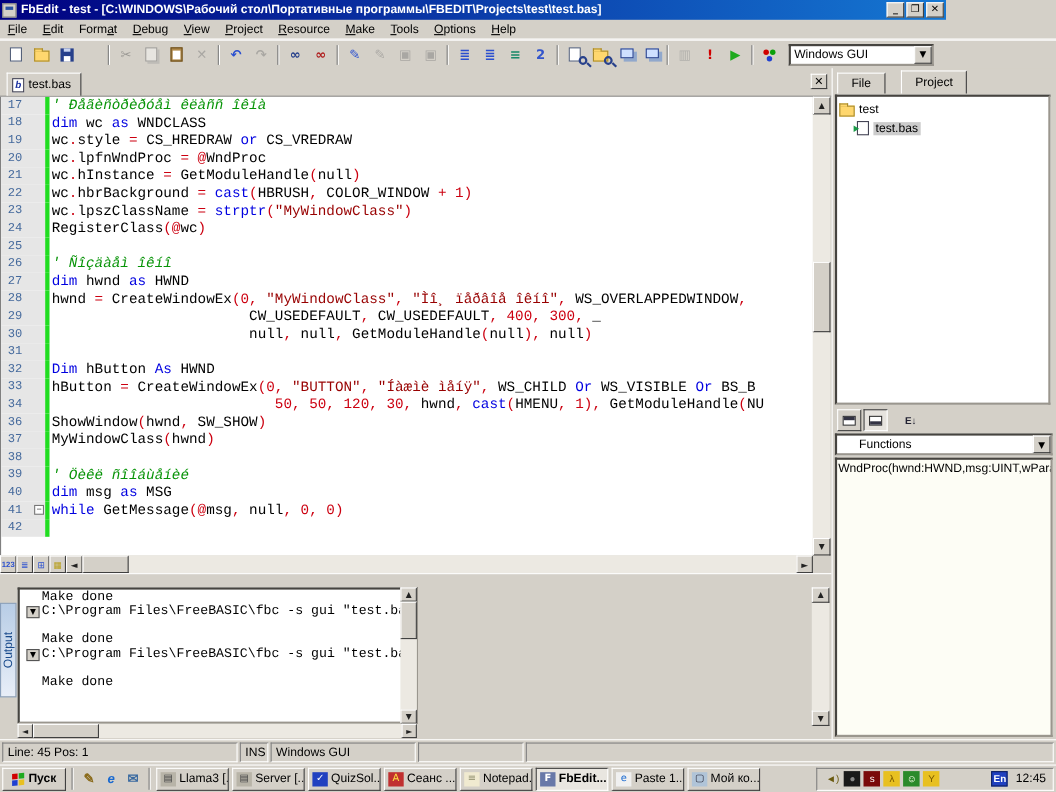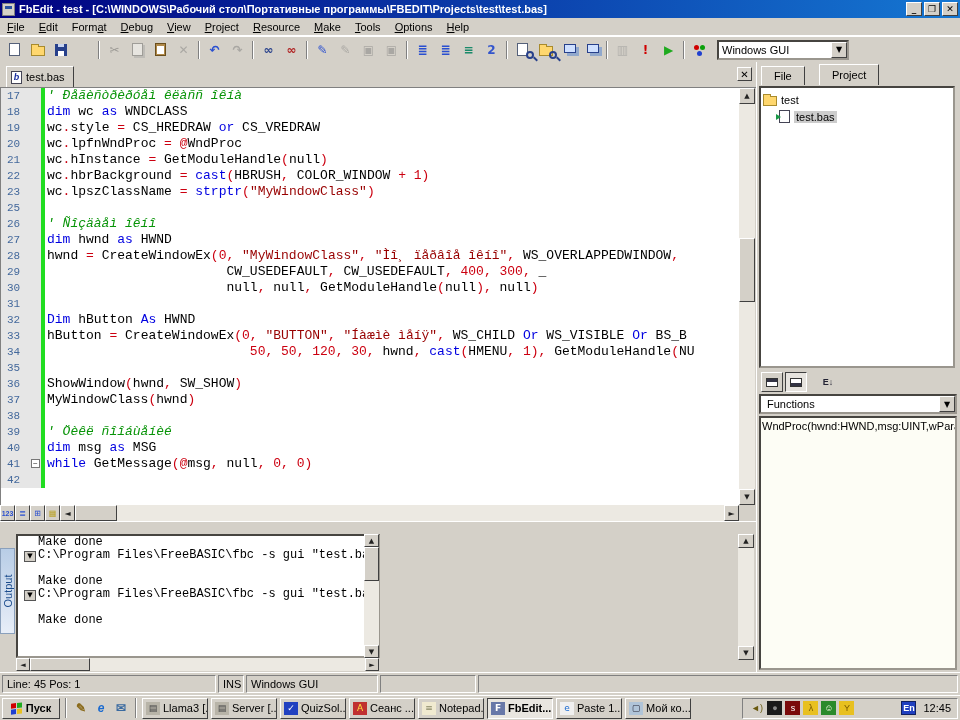--- a/index.html
+++ b/index.html
@@ -2,21 +2,21 @@
 <html><head>
 <meta charset="utf-8">
 <style>
   html,body{margin:0;padding:0;overflow:hidden;background:#d4d0c8;}
   *{box-sizing:border-box;}
   #screen{position:relative;width:960px;height:720px;background:#d4d0c8;
           font-family:"Liberation Sans",sans-serif;font-size:11px;color:#000;}
   .btn3d{background:#d4d0c8;border-top:1px solid #fff;border-left:1px solid #fff;border-right:1px solid #404040;border-bottom:1px solid #404040;}
   .pressed{border-top:1px solid #404040;border-left:1px solid #404040;border-right:1px solid #fff;border-bottom:1px solid #fff;background:#e6e3de;}
   
-  #titlebar{position:absolute;left:0;top:0;width:960px;height:18px;
+  #titlebar{position:absolute;left:0;top:0;width:860px;height:18px;
     background:linear-gradient(to right,#000080,#1577d2);display:flex;align-items:center;padding:0 2px;}
   #title-icon{width:13px;height:13px;background:#d4d0c8;border:1px solid #808080;margin-right:4px;position:relative;}
   #title-icon::after{content:"";position:absolute;left:2px;top:2px;width:7px;height:3px;background:#2a52a2;}
   #title-text{color:#fff;font-weight:bold;font-size:11px;white-space:nowrap;overflow:hidden;flex:1;}
   .cap-btn{width:16px;height:14px;margin-left:2px;display:flex;align-items:center;justify-content:center;font-size:9px;font-weight:bold;color:#000;font-family:"DejaVu Sans",sans-serif;}
   
   #menubar{position:absolute;left:0;top:18px;width:960px;height:18px;display:flex;align-items:center;border-bottom:1px solid #fff;}
   .menu-item{padding:2px 7px;white-space:nowrap;}
   .menu-item u{text-decoration:underline;}
   
@@ -93,21 +93,21 @@
   .tree-sel{background:#ccc;padding:0 2px;}
   .doc-ic{width:11px;height:13px;background:#fff;border:1px solid #445;position:relative;}
   .doc-ic::after{content:"";position:absolute;left:-4px;top:3px;width:0;height:0;border-left:5px solid #1b9a48;border-top:3px solid transparent;border-bottom:3px solid transparent;}
   #fn-toolbar{position:absolute;left:0;top:308px;width:204px;height:24px;display:flex;align-items:center;padding-left:4px;gap:2px;}
   .fnb{width:22px;height:20px;display:flex;align-items:center;justify-content:center;}
   .pane-ic{width:12px;height:9px;border:1px solid #333;position:relative;background:#fff;}
   .pane-ic.top::before{content:"";position:absolute;left:0;top:0;right:0;height:3px;background:#334;}
   .pane-ic.bot::before{content:"";position:absolute;left:0;bottom:0;right:0;height:3px;background:#334;}
   .sort-ic{font-size:9px;font-weight:bold;color:#223;}
   #fn-combo{position:absolute;left:2px;top:332px;width:198px;height:20px;background:#fff;border:2px inset #9a968e;display:flex;align-items:center;}
-  #fn-combo .cval{flex:1;padding-left:6px;}
+  #fn-combo .cval{flex:1;padding-left:20px;}
   #fn-list{position:absolute;left:2px;top:354px;width:198px;height:254px;background:#fdfdf5;border:2px inset #9a968e;padding:2px 1px;overflow:hidden;}
   .fn-item{white-space:nowrap;font-size:11px;height:14px;}
   
   #statusbar{position:absolute;left:0;top:672px;width:960px;height:23px;display:flex;align-items:center;padding:2px;gap:2px;border-top:1px solid #fff;}
   .spanel{height:18px;background:#d4d0c8;border:1px solid;border-color:#808080 #fff #fff #808080;display:flex;align-items:center;padding-left:4px;white-space:nowrap;overflow:hidden;}
   
   #taskbar{position:absolute;left:0;top:695px;width:960px;height:25px;background:#d4d0c8;border-top:1px solid #fff;display:flex;align-items:center;padding:0 2px;gap:3px;}
   #start-btn{width:58px;height:21px;display:flex;align-items:center;justify-content:center;gap:3px;font-weight:bold;font-size:11px;}
   .winflag{width:12px;height:11px;display:grid;grid-template-columns:5px 5px;grid-template-rows:5px 5px;gap:1px;transform:skewY(-6deg);}
   .winflag i{display:block;}
@@ -281,31 +281,31 @@
       </div>
 
       <div id="editor">
           <div class="eline"><div class="lnum">17</div><div class="lbar"></div><pre class="lcode"><span class="sc">' Ðåãèñòðèðóåì êëàññ îêíà</span></pre></div>
           <div class="eline"><div class="lnum">18</div><div class="lbar"></div><pre class="lcode"><span class="sk">dim</span><span class="sp"> wc </span><span class="sk">as</span><span class="sp"> WNDCLASS</span></pre></div>
           <div class="eline"><div class="lnum">19</div><div class="lbar"></div><pre class="lcode"><span class="sp">wc</span><span class="sr">.</span><span class="sp">style </span><span class="sr">= </span><span class="sp">CS_HREDRAW </span><span class="sk">or</span><span class="sp"> CS_VREDRAW</span></pre></div>
           <div class="eline"><div class="lnum">20</div><div class="lbar"></div><pre class="lcode"><span class="sp">wc</span><span class="sr">.</span><span class="sp">lpfnWndProc </span><span class="sr">= @</span><span class="sp">WndProc</span></pre></div>
           <div class="eline"><div class="lnum">21</div><div class="lbar"></div><pre class="lcode"><span class="sp">wc</span><span class="sr">.</span><span class="sp">hInstance </span><span class="sr">= </span><span class="sp">GetModuleHandle</span><span class="sr">(</span><span class="sp">null</span><span class="sr">)</span></pre></div>
           <div class="eline"><div class="lnum">22</div><div class="lbar"></div><pre class="lcode"><span class="sp">wc</span><span class="sr">.</span><span class="sp">hbrBackground </span><span class="sr">= </span><span class="sk">cast</span><span class="sr">(</span><span class="sp">HBRUSH</span><span class="sr">, </span><span class="sp">COLOR_WINDOW </span><span class="sr">+ 1)</span></pre></div>
           <div class="eline"><div class="lnum">23</div><div class="lbar"></div><pre class="lcode"><span class="sp">wc</span><span class="sr">.</span><span class="sp">lpszClassName </span><span class="sr">= </span><span class="sk">strptr</span><span class="sr">(</span><span class="ss">"MyWindowClass"</span><span class="sr">)</span></pre></div>
+          <div class="eline"><div class="lnum">24</div><div class="lbar"></div><pre class="lcode"><span class="sp">RegisterClass</span><span class="sr">(@</span><span class="sp">wc</span><span class="sr">)</span></pre></div>
           <div class="eline"><div class="lnum">25</div><div class="lbar"></div><pre class="lcode"></pre></div>
           <div class="eline"><div class="lnum">26</div><div class="lbar"></div><pre class="lcode"><span class="sc">' Ñîçäàåì îêíî</span></pre></div>
           <div class="eline"><div class="lnum">27</div><div class="lbar"></div><pre class="lcode"><span class="sk">dim</span><span class="sp"> hwnd </span><span class="sk">as</span><span class="sp"> HWND</span></pre></div>
           <div class="eline"><div class="lnum">28</div><div class="lbar"></div><pre class="lcode"><span class="sp">hwnd </span><span class="sr">= </span><span class="sp">CreateWindowEx</span><span class="sr">(0, </span><span class="ss">"MyWindowClass"</span><span class="sr">, </span><span class="ss">"Ìî¸ ïåðâîå îêíî"</span><span class="sr">, </span><span class="sp">WS_OVERLAPPEDWINDOW</span><span class="sr">,</span></pre></div>
           <div class="eline"><div class="lnum">29</div><div class="lbar"></div><pre class="lcode"><span class="sp">                       CW_USEDEFAULT</span><span class="sr">, </span><span class="sp">CW_USEDEFAULT</span><span class="sr">, 400, 300, </span><span class="sp">_</span></pre></div>
           <div class="eline"><div class="lnum">30</div><div class="lbar"></div><pre class="lcode"><span class="sp">                       null</span><span class="sr">, </span><span class="sp">null</span><span class="sr">, </span><span class="sp">GetModuleHandle</span><span class="sr">(</span><span class="sp">null</span><span class="sr">), </span><span class="sp">null</span><span class="sr">)</span></pre></div>
           <div class="eline"><div class="lnum">31</div><div class="lbar"></div><pre class="lcode"></pre></div>
           <div class="eline"><div class="lnum">32</div><div class="lbar"></div><pre class="lcode"><span class="sk">Dim</span><span class="sp"> hButton </span><span class="sk">As</span><span class="sp"> HWND</span></pre></div>
           <div class="eline"><div class="lnum">33</div><div class="lbar"></div><pre class="lcode"><span class="sp">hButton </span><span class="sr">= </span><span class="sp">CreateWindowEx</span><span class="sr">(0, </span><span class="ss">"BUTTON"</span><span class="sr">, </span><span class="ss">"Íàæìè ìåíÿ"</span><span class="sr">, </span><span class="sp">WS_CHILD </span><span class="sk">Or</span><span class="sp"> WS_VISIBLE </span><span class="sk">Or</span><span class="sp"> BS_B</span></pre></div>
           <div class="eline"><div class="lnum">34</div><div class="lbar"></div><pre class="lcode"><span class="sp">                          </span><span class="sr">50, 50, 120, 30, </span><span class="sp">hwnd</span><span class="sr">, </span><span class="sk">cast</span><span class="sr">(</span><span class="sp">HMENU</span><span class="sr">, 1), </span><span class="sp">GetModuleHandle</span><span class="sr">(</span><span class="sp">NU</span></pre></div>
-          <div class="eline"><div class="lnum">35</div><div class="lbar"></div><pre class="lcode"></pre></div>
           <div class="eline"><div class="lnum">36</div><div class="lbar"></div><pre class="lcode"><span class="sp">ShowWindow</span><span class="sr">(</span><span class="sp">hwnd</span><span class="sr">, </span><span class="sp">SW_SHOW</span><span class="sr">)</span></pre></div>
           <div class="eline"><div class="lnum">37</div><div class="lbar"></div><pre class="lcode"><span class="sp">MyWindowClass</span><span class="sr">(</span><span class="sp">hwnd</span><span class="sr">)</span></pre></div>
           <div class="eline"><div class="lnum">38</div><div class="lbar"></div><pre class="lcode"></pre></div>
           <div class="eline"><div class="lnum">39</div><div class="lbar"></div><pre class="lcode"><span class="sc">' Öèêë ñîîáùåíèé</span></pre></div>
           <div class="eline"><div class="lnum">40</div><div class="lbar"></div><pre class="lcode"><span class="sk">dim</span><span class="sp"> msg </span><span class="sk">as</span><span class="sp"> MSG</span></pre></div>
           <div class="eline"><div class="lnum">41<span class="fold">−</span></div><div class="lbar"></div><pre class="lcode"><span class="sk">while</span><span class="sp"> GetMessage</span><span class="sr">(@</span><span class="sp">msg</span><span class="sr">, </span><span class="sp">null</span><span class="sr">, 0, 0)</span></pre></div>
           <div class="eline"><div class="lnum">42</div><div class="lbar"></div></div>
         </div>
 
       <div id="ed-vscroll">

